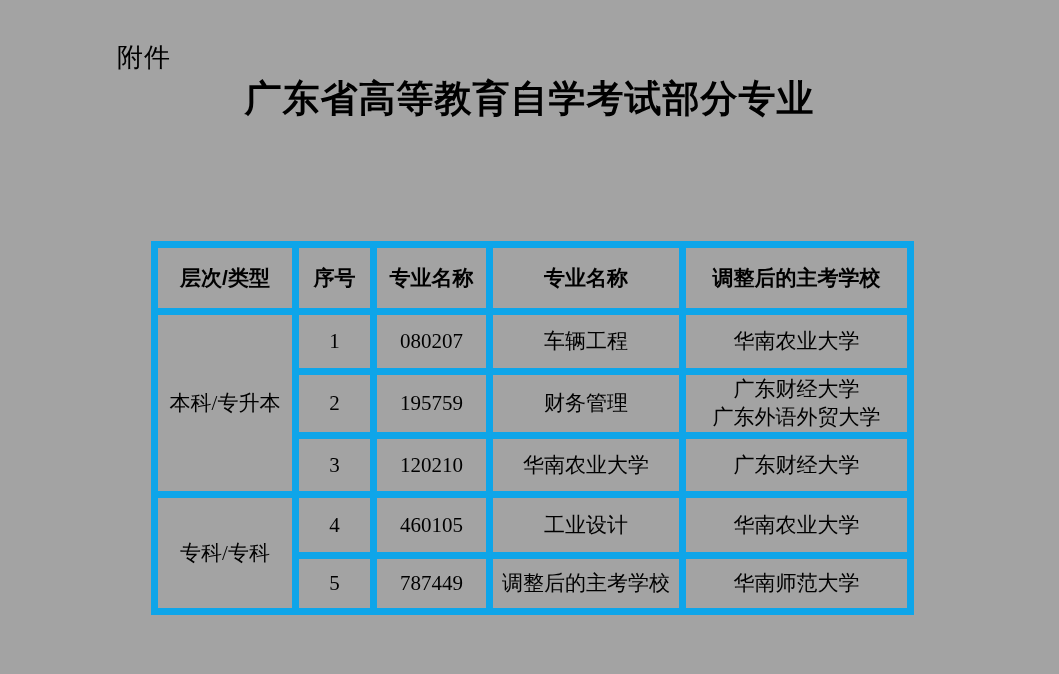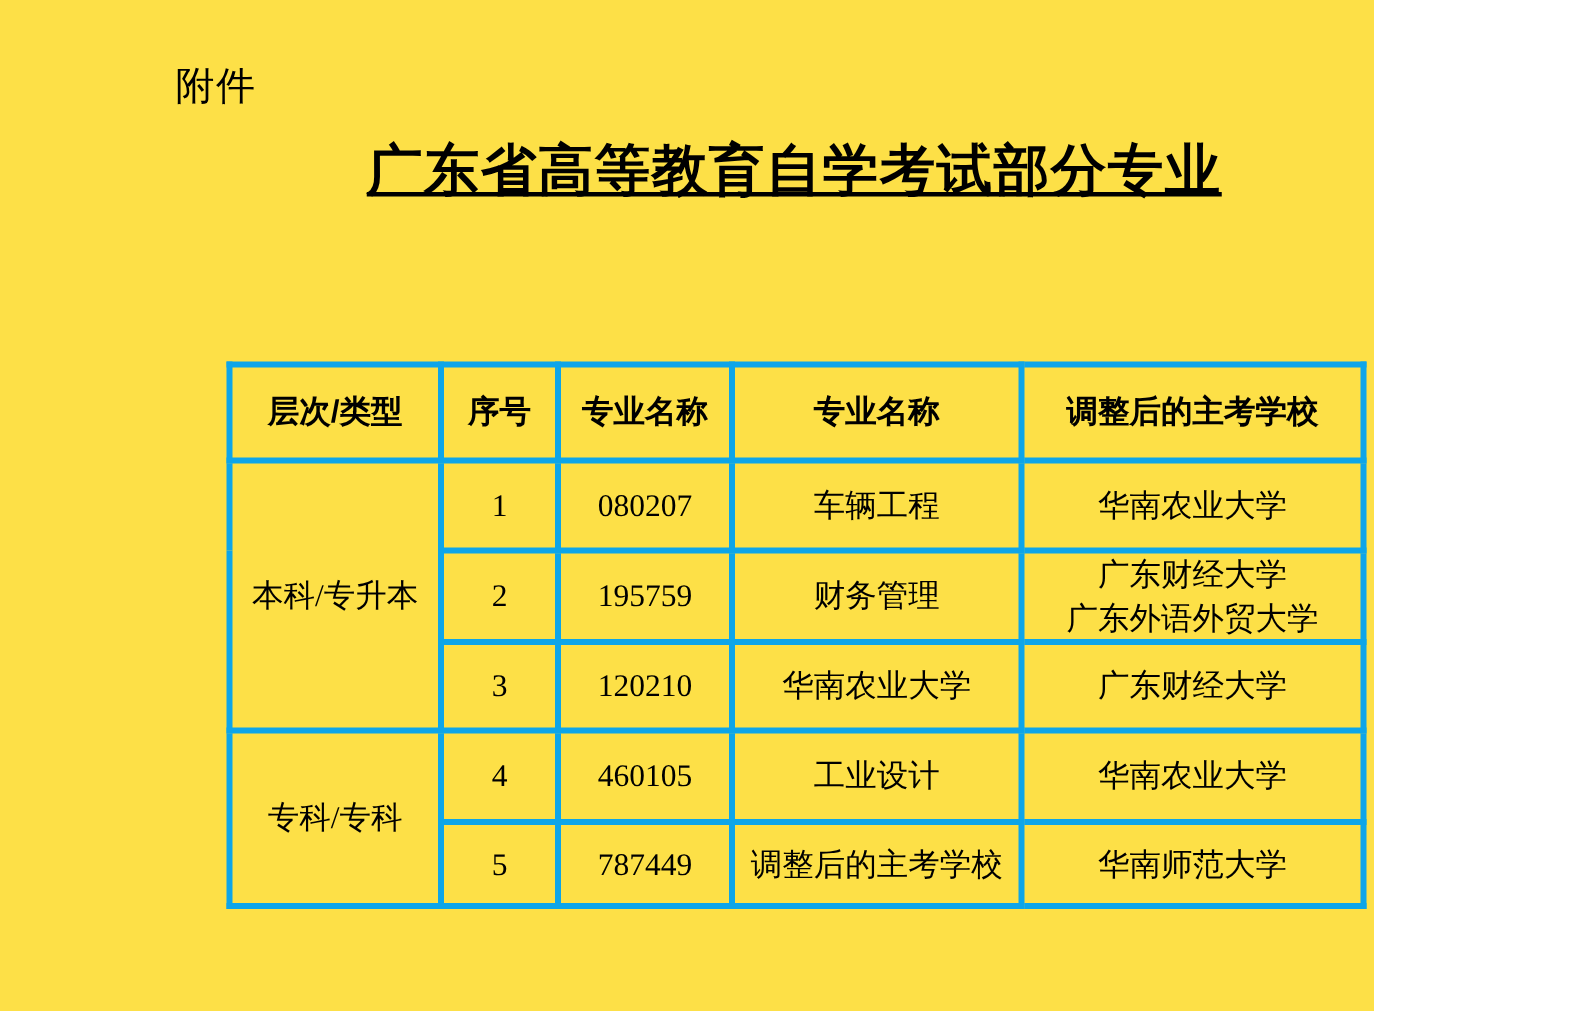--- a/index.html
+++ b/index.html
@@ -2,62 +2,61 @@
 <html><head>
 <meta charset="utf-8">
 <style>
   html, body {
     margin: 0;
     padding: 0;
     background: #ffffff;
   }
   .page {
     position: relative;
-    width: 916px;
+    width: 1059px;
     height: 674px;
-    background: #fde047;
+    background: #a3a3a3;
     color: #000000;
     overflow: hidden;
     font-family: "Liberation Serif", serif;
   }
   .attachment {
     position: absolute;
     left: 117px;
     top: 40px;
     font-family: "Liberation Sans", sans-serif;
     font-size: 26px;
     letter-spacing: 1px;
     color: #000000;
   }
   .title {
     position: absolute;
     left: 0;
-    top: 88px;
+    top: 72px;
     width: 1059px;
     text-align: center;
     font-family: "Liberation Serif", serif;
     font-weight: bold;
     font-size: 37px;
     line-height: 54px;
     letter-spacing: 1px;
     color: #000000;
-    text-decoration: underline;
   }
   table.doc-table {
     position: absolute;
     left: 151px;
     top: 241px;
     width: 756px;
     border-collapse: collapse;
     table-layout: fixed;
     border: 2px solid #000000;
   }
   table.doc-table th,
   table.doc-table td {
-    border: 4px solid #0ea5e9;
+    border: 7px solid #0ea5e9;
     text-align: center;
     vertical-align: middle;
     padding: 0 4px;
     white-space: pre-line;
     font-size: 21px;
     line-height: 1.35;
     color: #000000;
   }
   table.doc-table th {
     font-family: "Liberation Sans", sans-serif;

